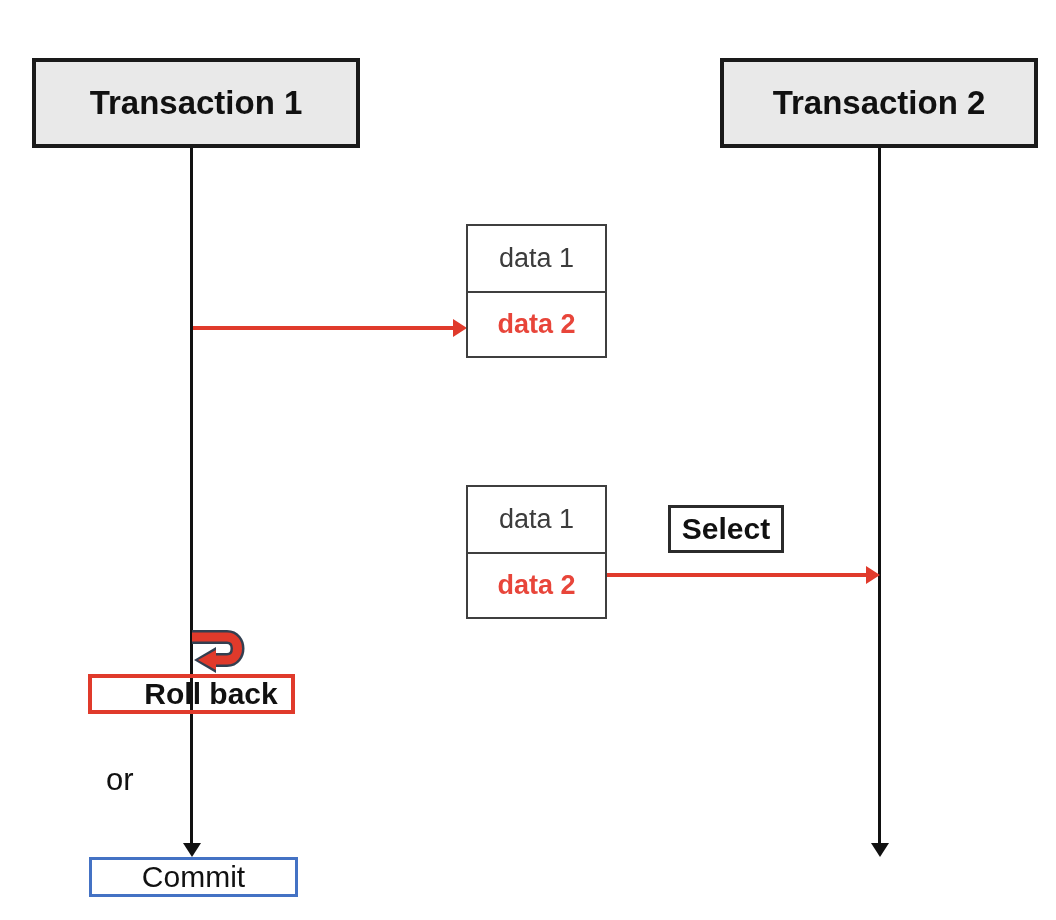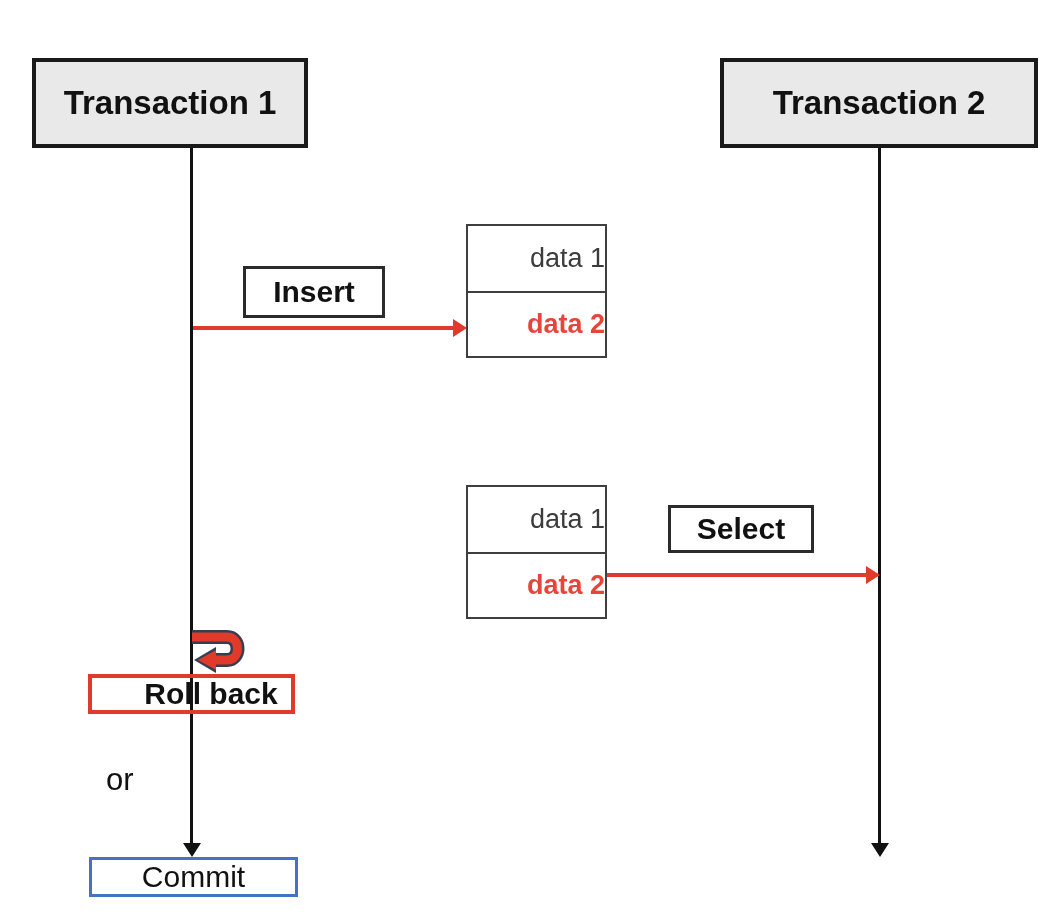--- a/index.html
+++ b/index.html
@@ -34,21 +34,21 @@
     border:4px solid var(--box-border);
     display:flex;
     align-items:center;
     justify-content:center;
     font-size:33px;
     font-weight:bold;
     color:#111;
     z-index:2;
     letter-spacing:0px;
   }
-  .actor-1{left:32px;top:58px;width:276px;}
+  .actor-1{left:32px;top:58px;width:328px;}
   .actor-2{left:720px;top:58px;width:318px;}
 
   
   .lifeline{
     position:absolute;
     width:3px;
     background:var(--line);
     z-index:1;
   }
   .lifeline-1{left:190px;top:148px;height:697px;}
@@ -91,37 +91,37 @@
     border:3px solid #2b2b2b;
     display:flex;
     align-items:center;
     justify-content:center;
     font-size:30px;
     font-weight:bold;
     color:#111;
     z-index:2;
   }
   .insert-box{left:243px;top:266px;width:142px;height:52px;}
-  .select-box{left:668px;top:505px;width:146px;height:48px;}
+  .select-box{left:668px;top:505px;width:116px;height:48px;}
 
   
   .data-table{
     position:absolute;
     width:141px;
     border:2px solid var(--table-border);
     background:#fff;
     z-index:2;
   }
   .table-1{left:466px;top:224px;}
   .table-2{left:466px;top:485px;}
   .data-row{
     height:65px;
     display:flex;
     align-items:center;
-    justify-content:flex-end;
+    justify-content:center;
     font-size:27px;
     color:var(--data-text);
     background:#fff;
   }
   .data-row + .data-row{border-top:2px solid var(--table-border);}
   .data-row.highlight{color:var(--data-highlight);font-weight:bold;}
 
   
   .rollback-box{
     position:absolute;
@@ -167,23 +167,20 @@
     <span>Transaction 2</span>
   </div>
 
   <div class="lifeline lifeline-1"></div>
   <div class="lifeline-arrowhead lifeline-arrowhead-1"></div>
   <div class="lifeline lifeline-2"></div>
   <div class="lifeline-arrowhead lifeline-arrowhead-2"></div>
 
   <div class="msg-line insert-line"></div>
   <div class="msg-head insert-head"></div>
-  <div class="op-box insert-box">
-    <span>Insert</span>
-  </div>
 
   <div class="data-table table-1">
     <div class="data-row">
       <span>data 1</span>
     </div>
     <div class="data-row highlight">
       <span>data 2</span>
     </div>
   </div>
 

